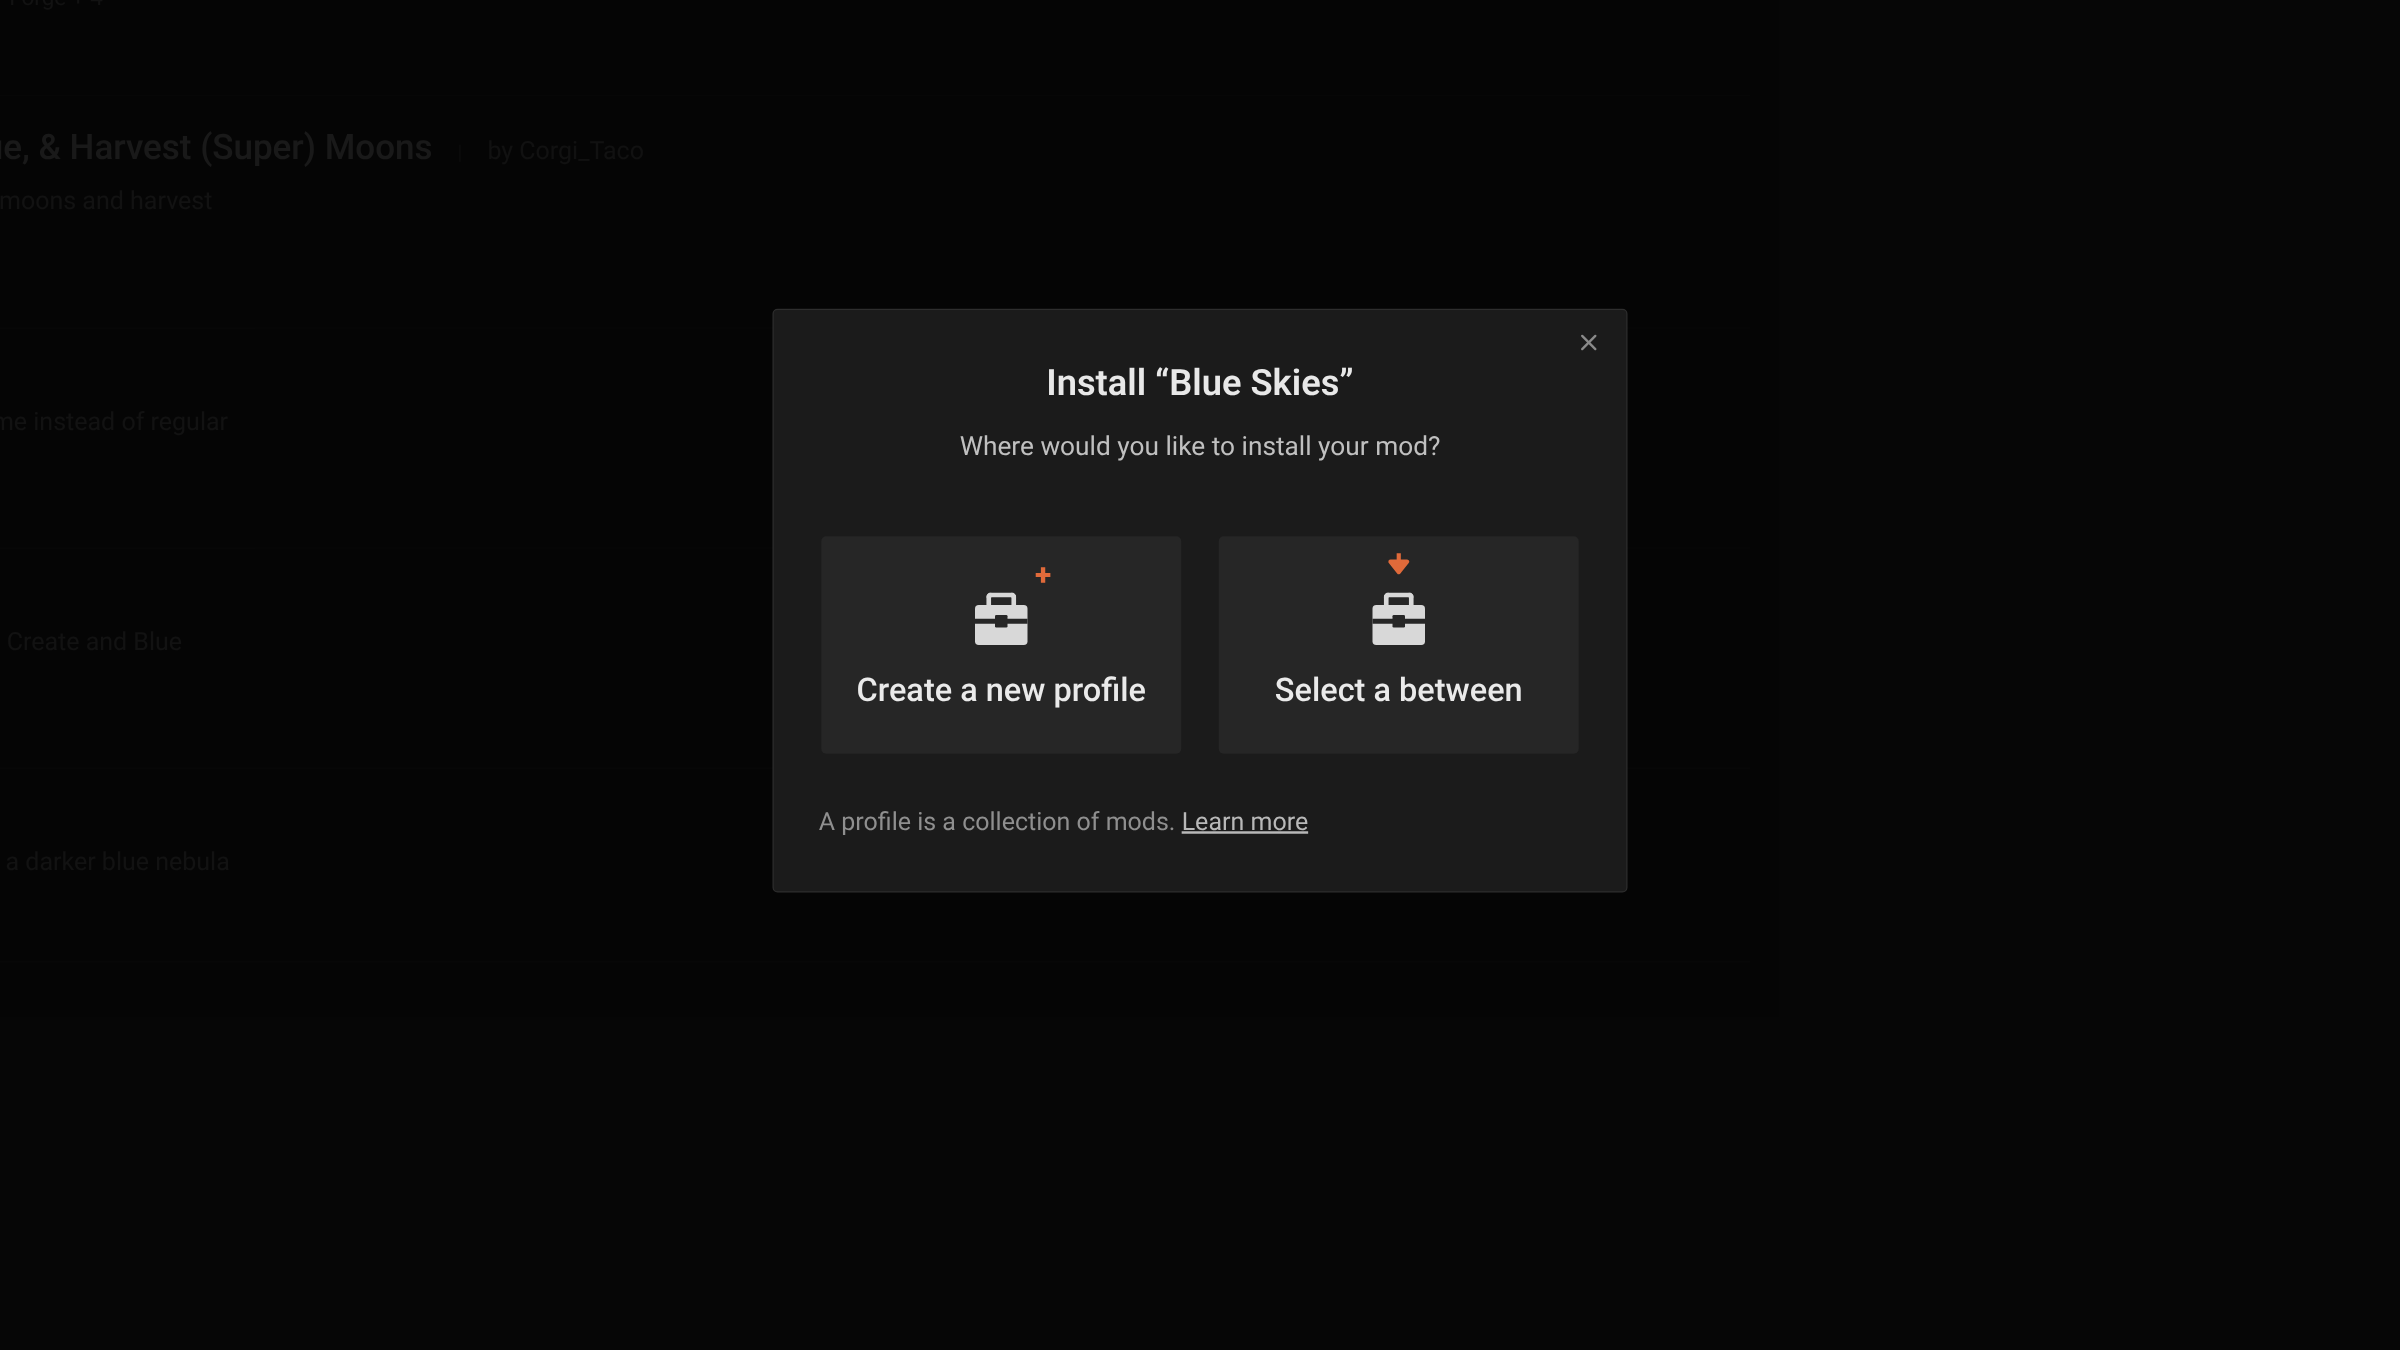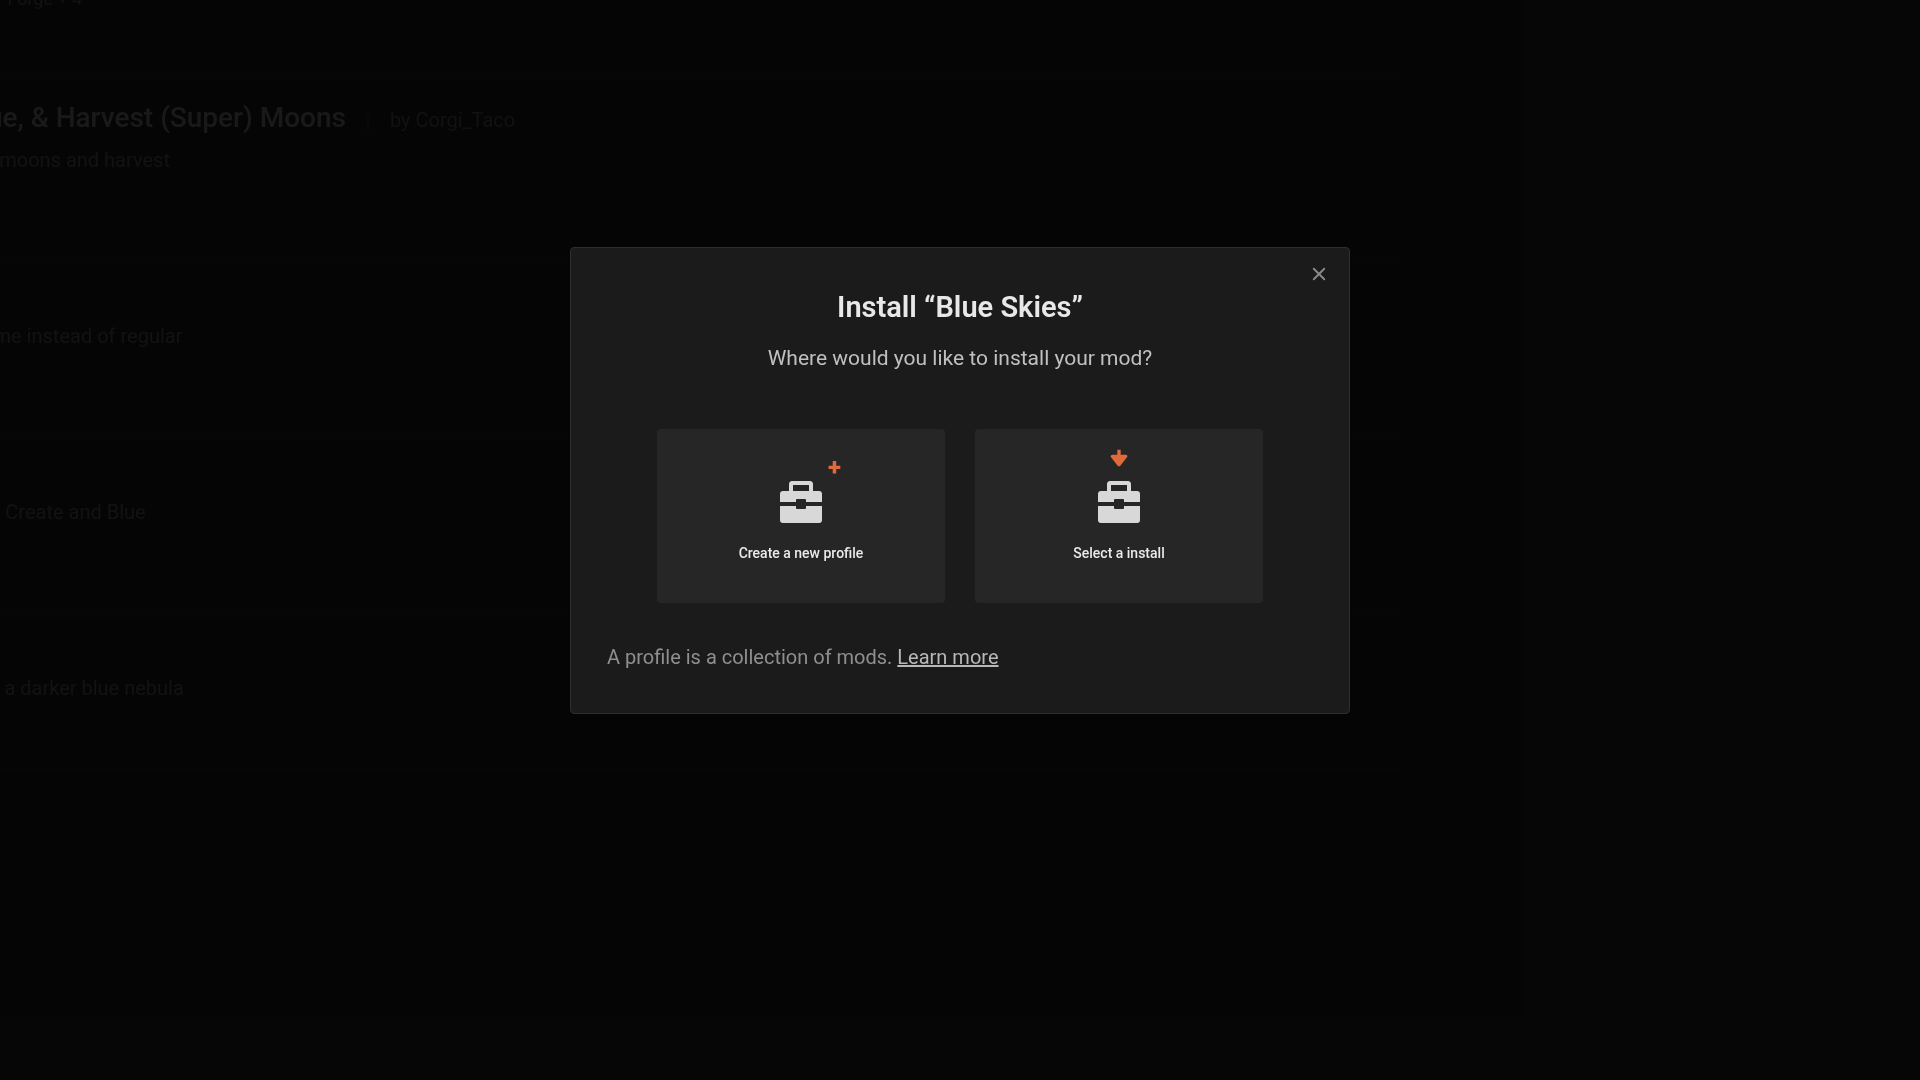--- a/index.html
+++ b/index.html
@@ -76,21 +76,21 @@
     
     .overlay {
       position: absolute;
       inset: 0;
       background: rgba(0,0,0,0.55);
       display: flex;
       align-items: center;
       justify-content: center;
     }
     .modal {
-      width: 780px;
+      width: 684px;
       background: #1b1b1b;
       border: 1px solid #2e2e2e;
       border-radius: 4px;
       position: relative;
       padding: 32px 36px 44px 36px;
       top: -60px;
     }
     .close-btn {
       position: absolute;
       top: 14px;
@@ -138,21 +138,21 @@
     }
     .option-icon {
       width: 52px;
       height: 52px;
       position: relative;
       display: flex;
       align-items: flex-end;
       justify-content: center;
     }
     .option-label {
-      font-size: 14px;
+      font-size: 26px;
       color: #eaeaea;
       font-weight: 500;
     }
     .footer-text {
       text-align: left;
       font-size: 20px;
       color: #8f8f8f;
     }
     .learn-link {
       color: #b8b8b8;
@@ -323,21 +323,21 @@
         <div class="option-icon">
           <div class="briefcase">
               <div class="slot"></div>
             </div>
           <div class="arrow-badge">
             <svg viewBox="0 0 24 20" fill="currentColor">
               <path d="M12 0 L12 10 M4 8 L12 18 L20 8 Z" stroke="currentColor" stroke-width="4" stroke-linejoin="round"></path>
             </svg>
           </div>
         </div>
-        <div class="option-label">Select a install</div>
+        <div class="option-label">Select a between</div>
       </div>
     </div>
 
     <div class="footer-text">
       <span>A profile is a collection of mods. </span><span class="learn-link">Learn more</span>
     </div>
   </div>
 </div>
 
 </body></html>

